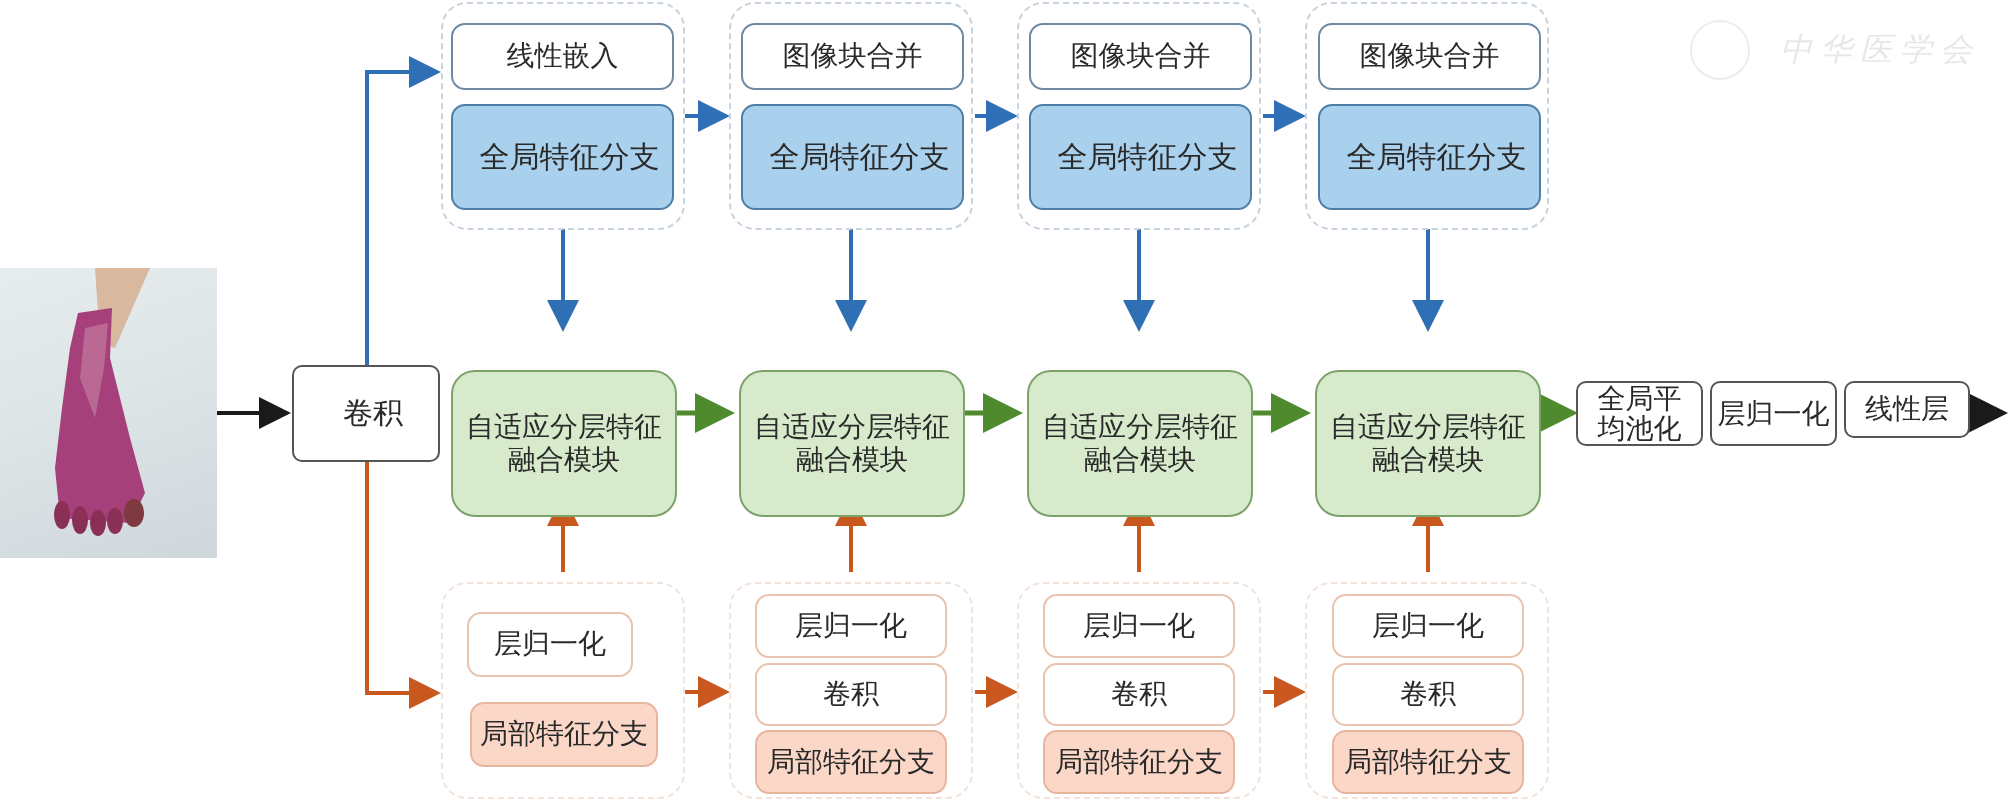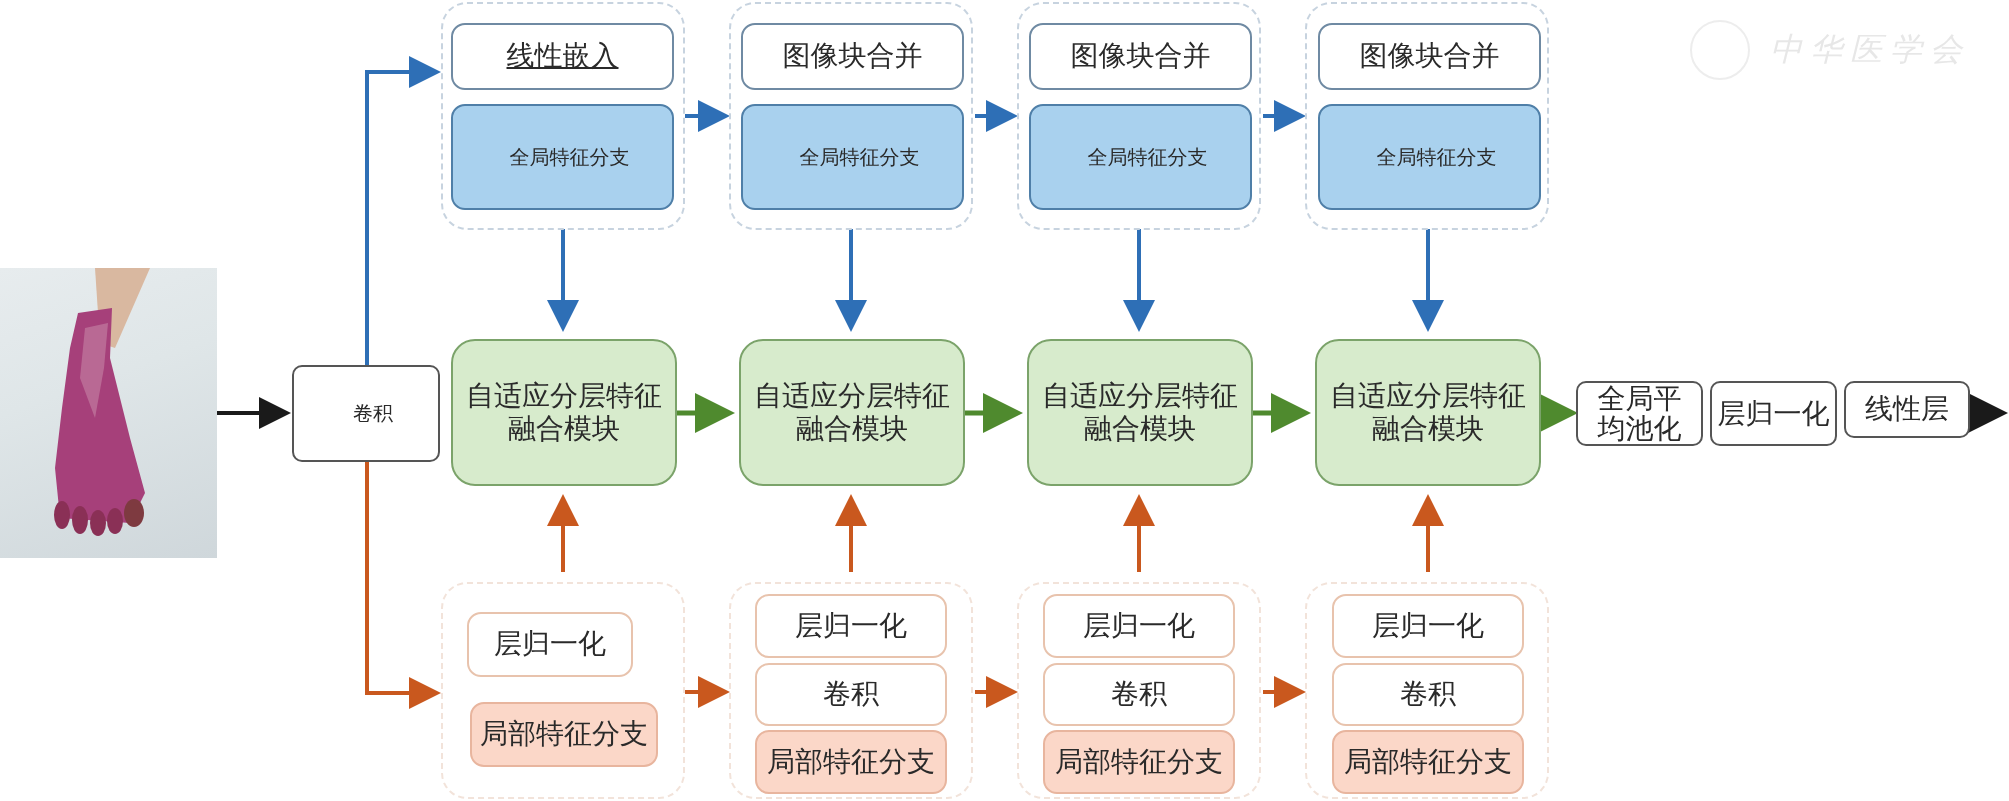--- a/index.html
+++ b/index.html
@@ -1,27 +1,27 @@
 <!DOCTYPE html>
 <html><head>
 <meta charset="utf-8">
 <style>
   html,body{margin:0;padding:0;background:#fff;}
   body{width:2009px;height:801px;position:relative;overflow:hidden;font-family:"DejaVu Serif","Liberation Serif",serif;color:#2a2a2a;}
   .abs{position:absolute;box-sizing:border-box;}
   .box{display:flex;align-items:center;justify-content:center;text-align:center;border-radius:14px;line-height:1.15;}
   .white{background:#fff;border:2px solid #6f8aa3;}
   .blue{background:#a9d1ee;border:2px solid #4f7fa8;}
-  .green{background:#d7ebcc;border:2px solid #7ba36a;border-radius:24px;}
+  .green{background:#d7ebcc;border:2px solid #7ba36a;border-radius:24px;margin-top:31px;}
   .owhite{background:#fff;border:2px solid #e8c3ad;}
   .orange{background:#fbd7c8;border:2px solid #e8b59e;}
   .plain{background:#fff;border:2px solid #555;border-radius:10px;}
   .group-b{border:2px dashed #c7d3df;border-radius:26px;}
   .group-o{border:2px dashed #f2e3da;border-radius:26px;}
-  .t30{font-size:20px;padding-left:14px;}
+  .t30{font-size:30px;padding-left:14px;}
   .t28{font-size:28px;}
   svg{position:absolute;left:0;top:0;}
   .photo{background:linear-gradient(160deg,#e7ecee 0%,#dfe6e8 40%,#cfd7db 100%);overflow:hidden;}
 </style>
 </head>
 <body>
 
 <svg width="2009" height="801">
   <defs>
     <marker id="ab" markerWidth="8" markerHeight="8" refX="6" refY="4" orient="auto" markerUnits="strokeWidth">
@@ -83,21 +83,21 @@
   </svg>
 </div>
 
 <div class="abs box plain t30" style="left:292px;top:365px;width:148px;height:97px;">卷积</div>
 
 <div class="abs group-b" style="left:441px;top:2px;width:244px;height:228px;"></div>
 <div class="abs group-b" style="left:729px;top:2px;width:244px;height:228px;"></div>
 <div class="abs group-b" style="left:1017px;top:2px;width:244px;height:228px;"></div>
 <div class="abs group-b" style="left:1305px;top:2px;width:244px;height:228px;"></div>
 
-<div class="abs box white t28" style="left:451px;top:23px;width:223px;height:67px;text-decoration:underline;">线性嵌入</div>
+<div class="abs box white t28" style="left:451px;top:23px;width:223px;height:67px;">线性嵌入</div>
 <div class="abs box blue t30" style="left:451px;top:104px;width:223px;height:106px;">全局特征分支</div>
 
 <div class="abs box white t28" style="left:741px;top:23px;width:223px;height:67px;">图像块合并</div>
 <div class="abs box blue t30" style="left:741px;top:104px;width:223px;height:106px;">全局特征分支</div>
 
 <div class="abs box white t28" style="left:1029px;top:23px;width:223px;height:67px;">图像块合并</div>
 <div class="abs box blue t30" style="left:1029px;top:104px;width:223px;height:106px;">全局特征分支</div>
 
 <div class="abs box white t28" style="left:1318px;top:23px;width:223px;height:67px;">图像块合并</div>
 <div class="abs box blue t30" style="left:1318px;top:104px;width:223px;height:106px;">全局特征分支</div>
@@ -142,16 +142,16 @@
 <div class="abs box plain t28" style="left:1576px;top:381px;width:127px;height:65px;flex-direction:column;line-height:1.05;">
   <span>全局平</span>
   <span>均池化</span>
 </div>
 <div class="abs box plain t28" style="left:1710px;top:381px;width:127px;height:65px;flex-direction:row;line-height:1.05;">
   <span>层归一</span>
   <span>化</span>
 </div>
 <div class="abs box plain t28" style="left:1844px;top:381px;width:126px;height:57px;">线性层</div>
 
-<div class="abs" style="left:1690px;top:20px;width:300px;height:60px;display:flex;align-items:center;gap:20px;opacity:0.35;">
+<div class="abs" style="left:1690px;top:20px;width:300px;height:60px;display:flex;align-items:center;gap:30px;opacity:0.35;">
   <span style="display:inline-block;width:56px;height:56px;border:2px solid #ccc;border-radius:50%;"></span>
   <span style="font-size:32px;color:#bbb;letter-spacing:8px;font-style:italic;">中华医学会</span>
 </div>
 
 </body></html>

